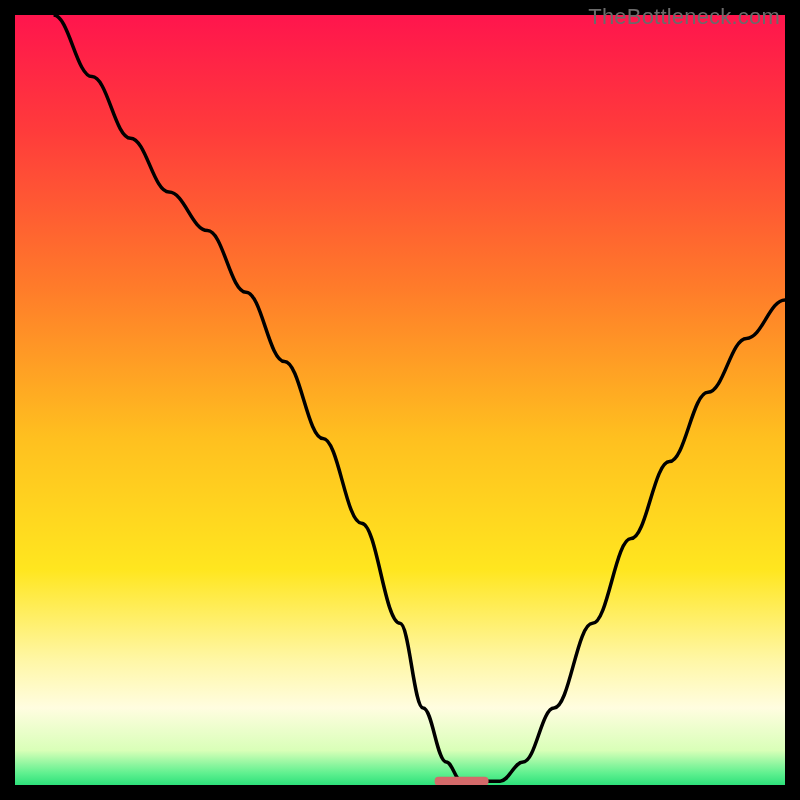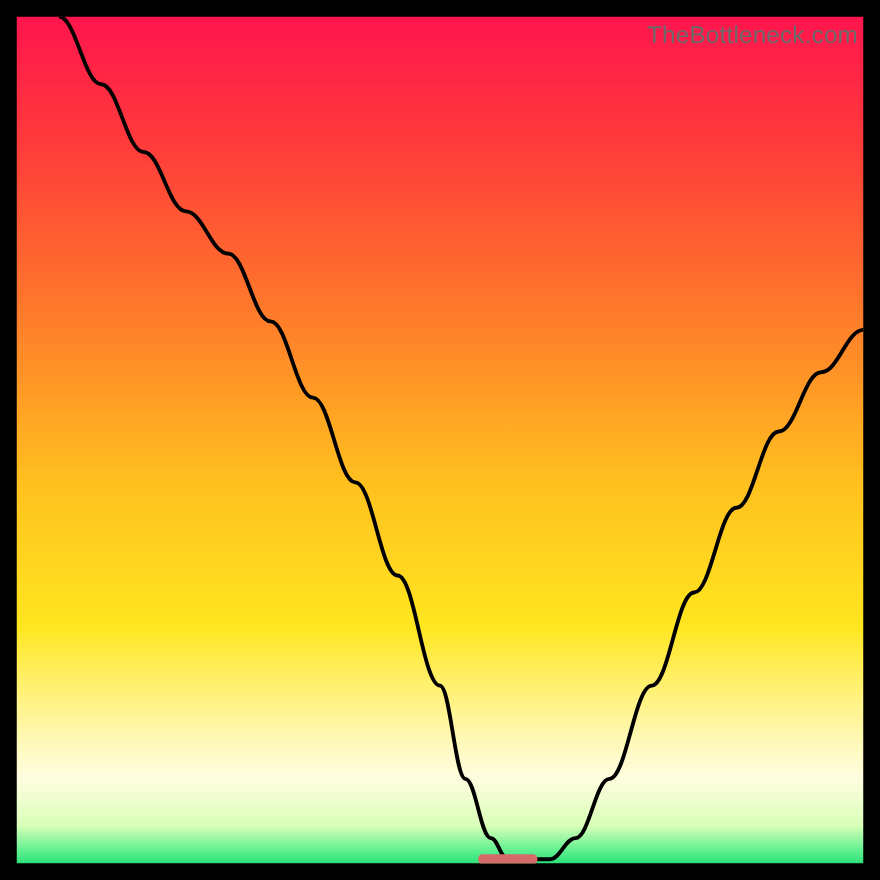--- a/index.html
+++ b/index.html
@@ -28,21 +28,20 @@
   }
   .watermark {
     position: absolute;
     top: 4px;
     right: 20px;
     font-size: 22px;
     color: #6b6b6b;
     font-weight: 500;
     letter-spacing: 0.2px;
     z-index: 10;
-    margin-top: 15px;
   }
 </style>
 </head>
 <body>
 
 <div class="frame">
   <svg class="plot-area" viewBox="0 0 770 770">
     <defs>
       <linearGradient id="bg-grad" x1="0" y1="0" x2="0" y2="1">
           <stop offset="0%" stop-color="#ff154d"></stop>

